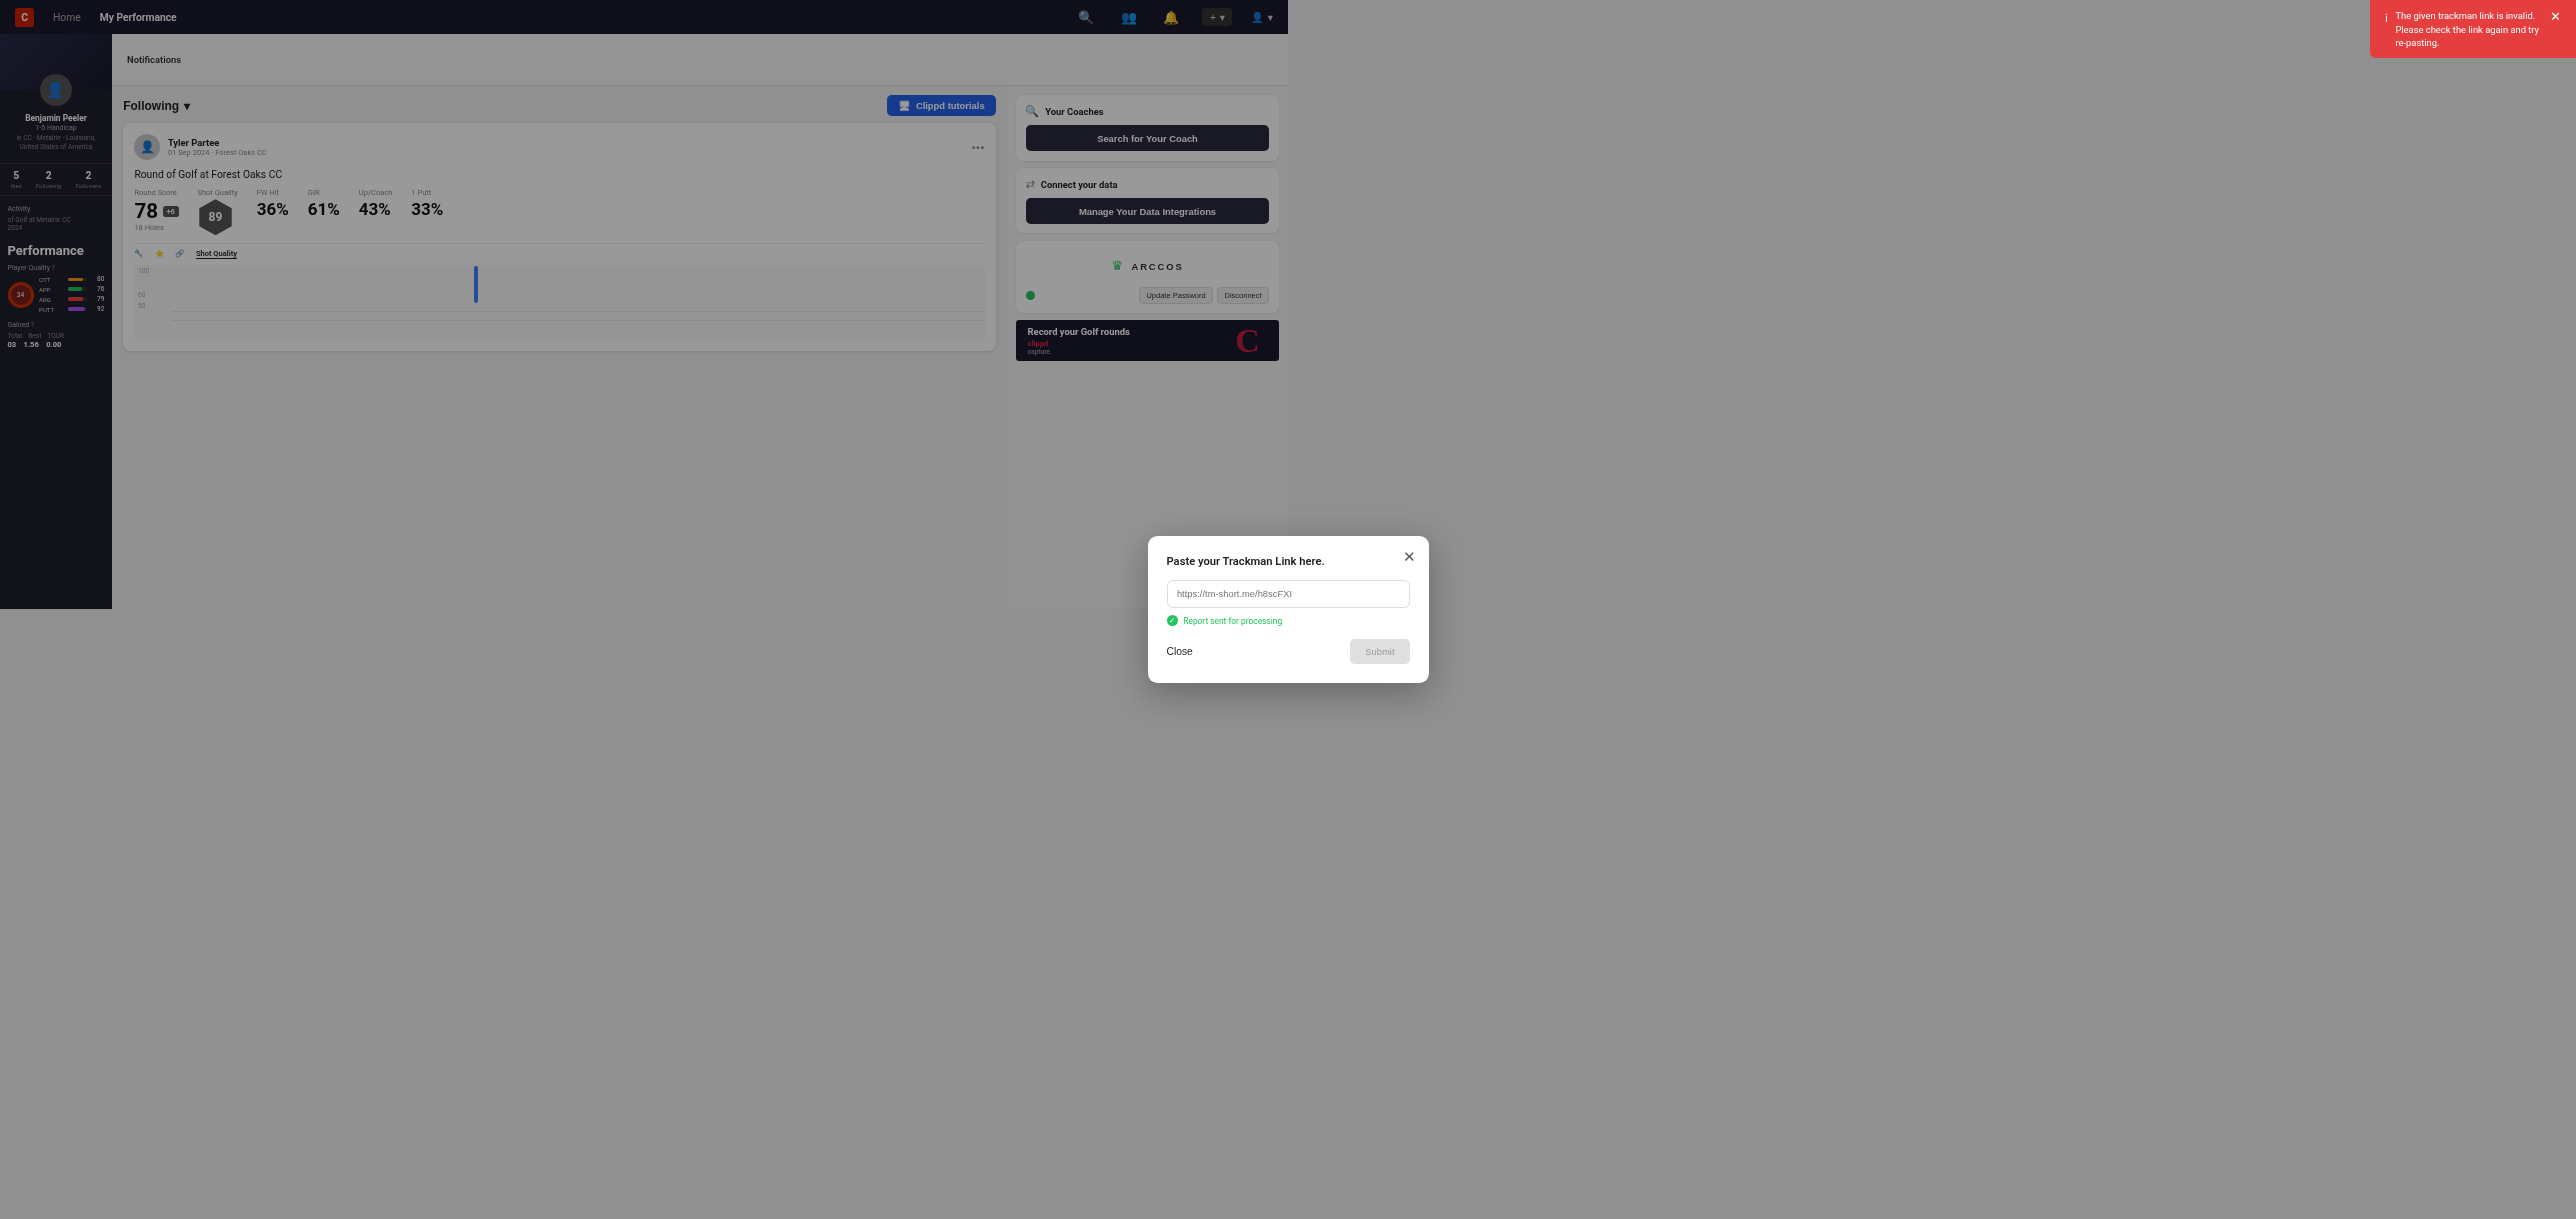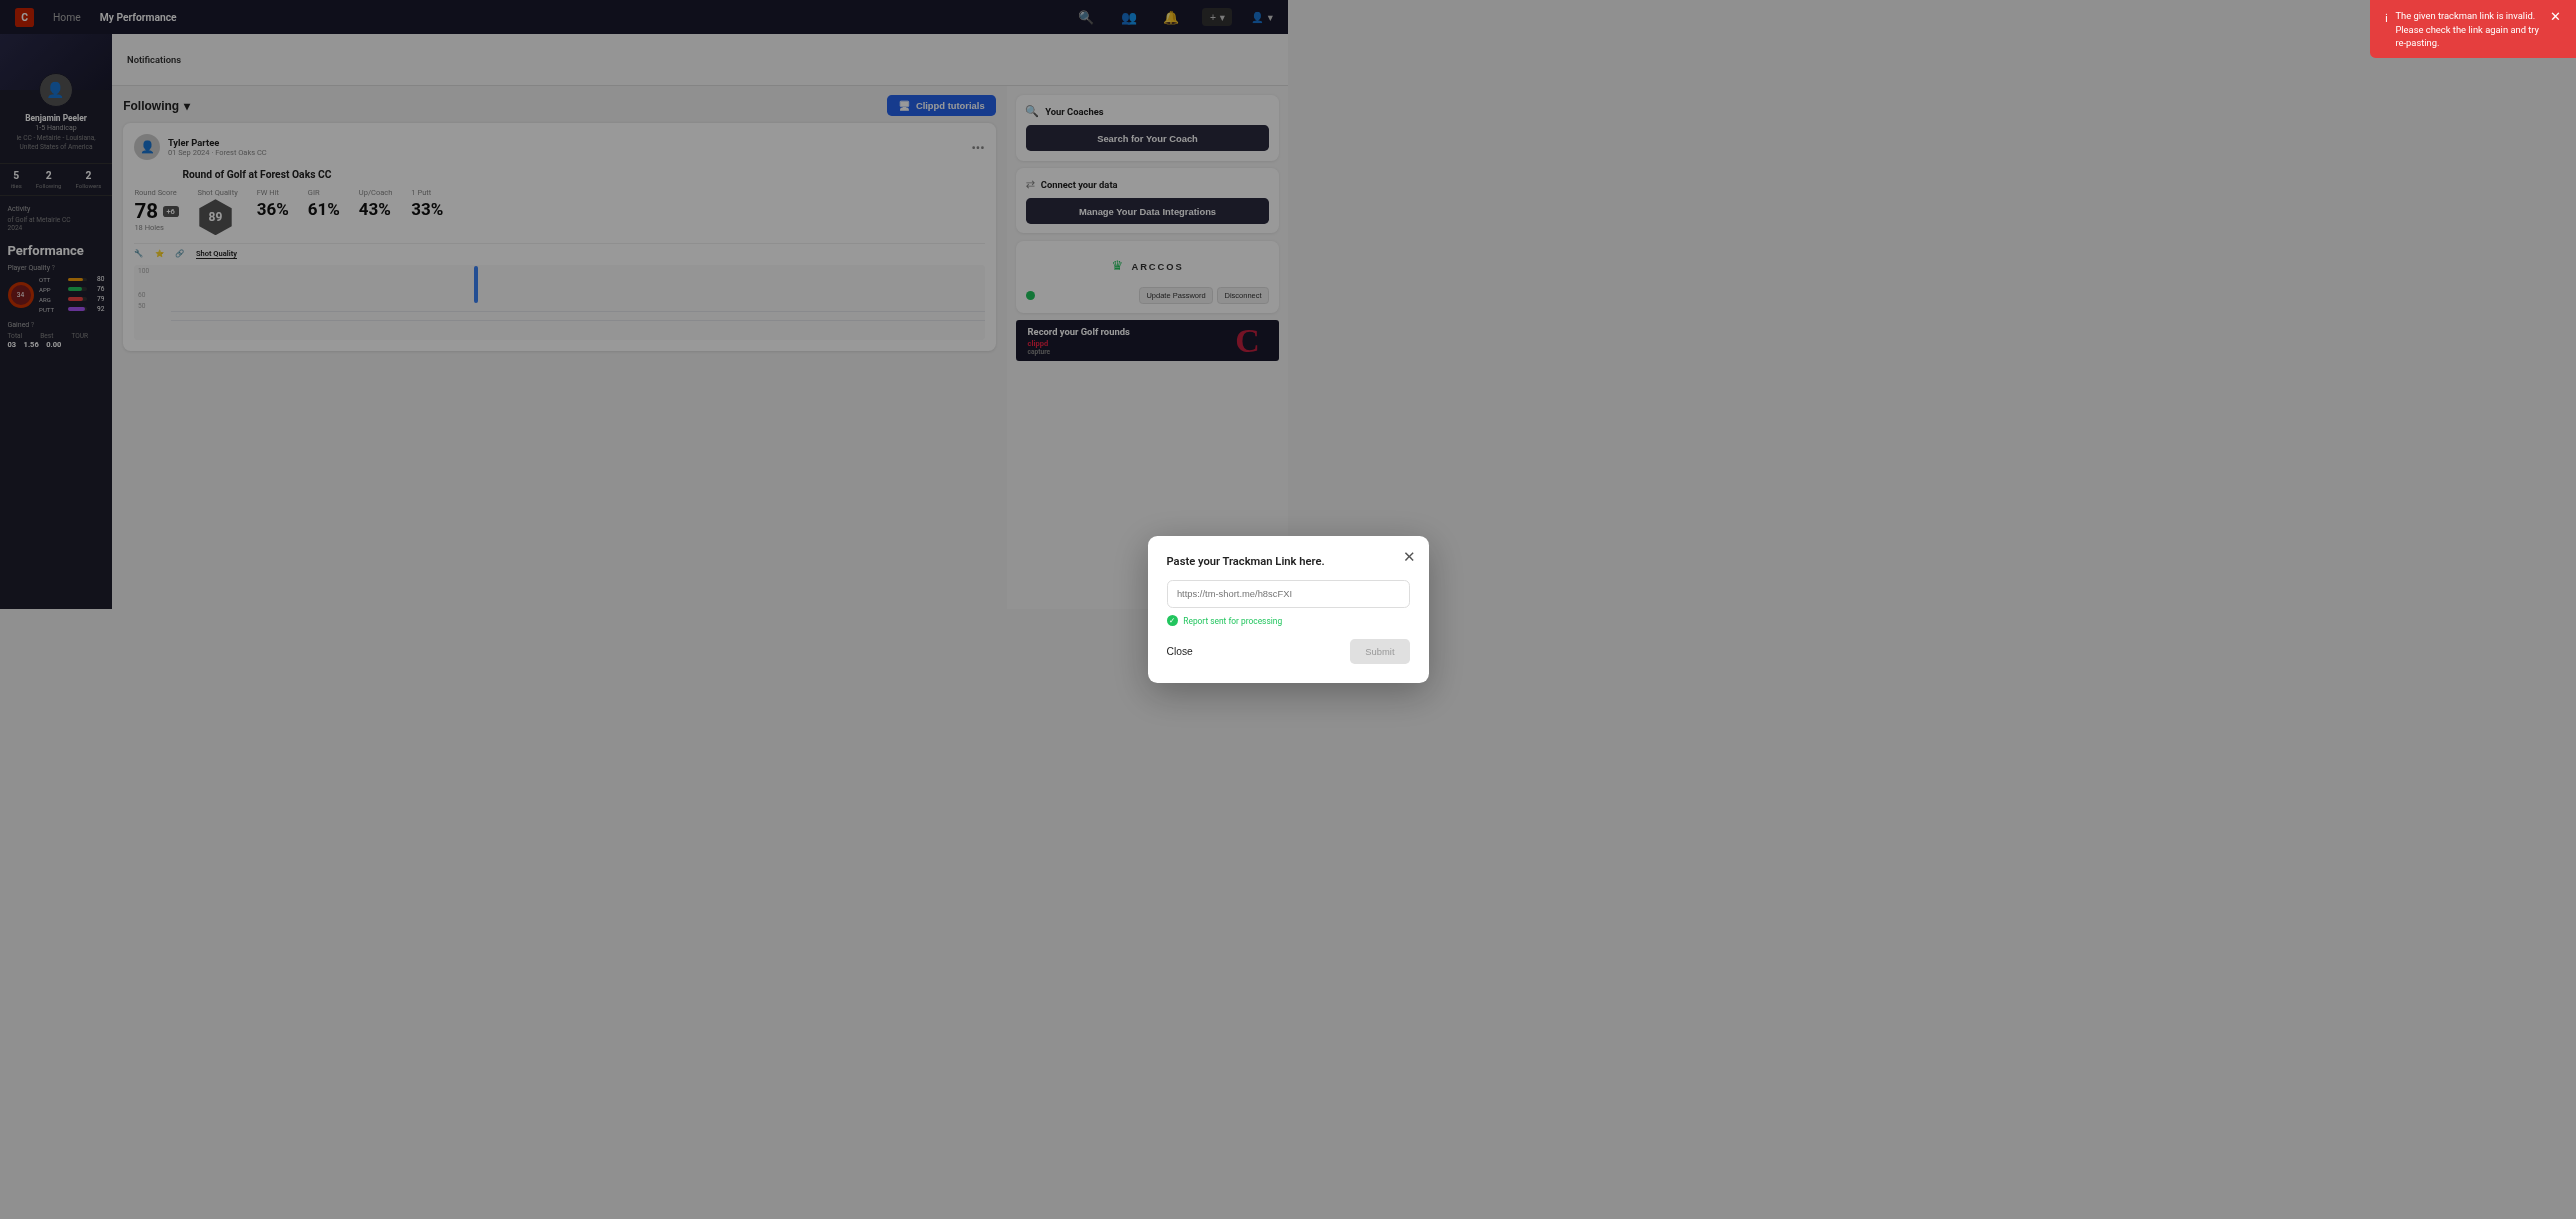--- a/index.html
+++ b/index.html
@@ -297,21 +297,21 @@
       background: #ccc;
       display: flex;
       align-items: center;
       justify-content: center;
       color: #888;
       font-size: 12px;
     }
     .card-user-name { font-size: 9.4px; font-weight: 700; color: #222; }
     .card-user-meta { font-size: 7.5px; color: #888; }
     .card-menu { color: #888; cursor: pointer; font-size: 13px; }
-    .card-title { font-size: 10.3px; font-weight: 700; color: #222; margin-bottom: 7.5px; margin-left: 48px; }
+    .card-title { font-size: 10.3px; font-weight: 400; color: #222; margin-bottom: 7.5px; }
     .card-stats {
       display: flex;
       gap: 19px;
       flex-wrap: wrap;
     }
     .stat-block { }
     .stat-block-label { font-size: 7.5px; color: #888; margin-bottom: 1.9px; }
     .stat-block-value {
       font-size: 20.6px;
       font-weight: 700;
@@ -649,21 +649,21 @@
           <div class="player-quality-row">
             <span class="pq-label">PUTT</span>
             <div class="pq-bar-container">
                 <div class="pq-bar" style="width:92%;background:#a855f7;"></div>
               </div>
             <span class="pq-val">92</span>
           </div>
         </div>
       </div>
       <div style="font-size:7px;color:#aaa;margin-top:5.6px;margin-bottom:3.7px;">Gained <span style="color:#888;font-size:6.6px;">?</span></div>
-      <div style="display:flex;gap:18px;font-size:6.6px;color:#888;">
+      <div style="display:flex;gap:6px;font-size:6.6px;color:#888;">
         <span>Total</span>
           <span>Best</span>
           <span>TOUR</span>
       </div>
       <div style="display:flex;gap:7.5px;font-size:7.5px;color:white;font-weight:700;">
         <span>03</span>
           <span>1.56</span>
           <span>0.00</span>
       </div>
     </div>

